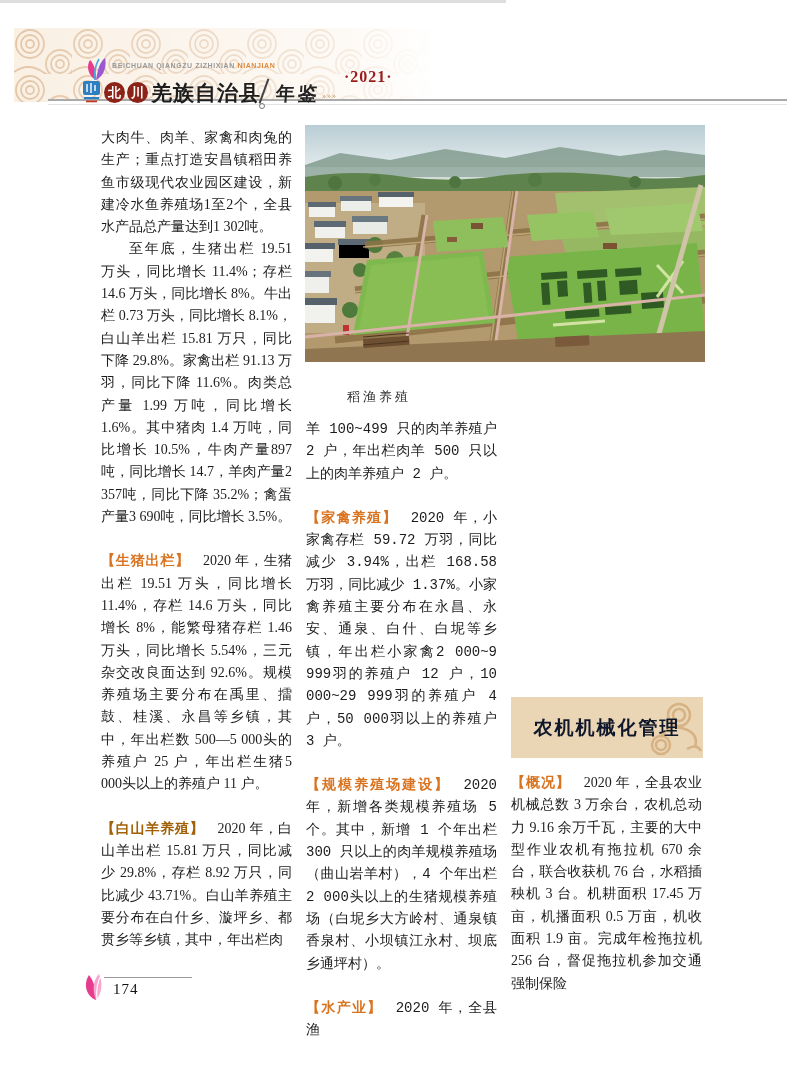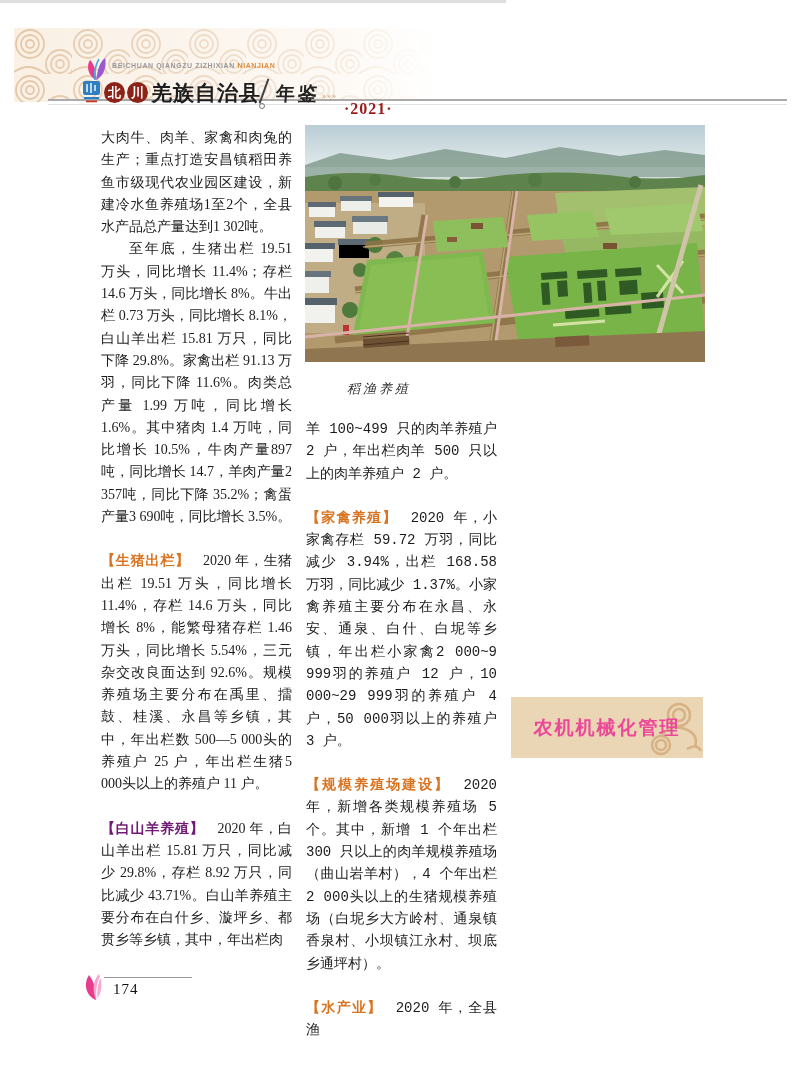--- a/index.html
+++ b/index.html
@@ -20,41 +20,41 @@
   .badge.b1{left:104px;}
   .badge.b2{left:127px;}
   .main-title{position:absolute;left:151px;top:79px;font-size:21px;font-weight:900;
               letter-spacing:1px;color:#1d1d1d;white-space:nowrap;}
   .hdr-slash{position:absolute;left:263px;top:78px;width:1.5px;height:26px;background:#444;
              transform:rotate(20deg);}
   .hdr-dot{position:absolute;left:259px;top:103px;width:4px;height:4px;border:1px solid #777;border-radius:50%;}
   .script-title{position:absolute;left:276px;top:81px;font-size:19px;font-weight:bold;
                 letter-spacing:3px;color:#222;transform:skewX(-4deg);}
   .hdr-arrows{position:absolute;left:322px;top:91px;font-size:8px;color:#c89a6a;letter-spacing:1px;}
-  .hdr-year{position:absolute;left:344px;top:100px;font-size:16px;font-weight:bold;letter-spacing:1px;}
+  .hdr-year{position:absolute;left:344px;top:68px;font-size:16px;font-weight:bold;letter-spacing:1px;}
   
   .photo{position:absolute;left:305px;top:125px;width:400px;height:237px;overflow:hidden;}
-  .caption{position:absolute;left:347px;top:380px;font-size:13px;letter-spacing:3px;color:#2e2e2e;
-           font-style:italic;}
+  .caption{position:absolute;left:347px;top:388px;font-size:13px;letter-spacing:3px;color:#2e2e2e;
+           }
   
   .col{position:absolute;width:191px;font-size:14px;line-height:22.3px;text-align:justify;}
   #col1{left:101px;top:127px;}
   #col2{left:306px;top:418px;font-family:Liberation Mono, monospace;}
   #col3{left:511px;top:406px;}
   .col p{margin:0;}
   .indent{text-indent:2em;}
   .gap{margin-top:22px !important;}
   .tag{font-weight:bold;margin-right:13px;letter-spacing:.5px;}
   .sig{text-align:right;padding-right:6px;}
   
   .sec-box{position:absolute;left:511px;top:697px;width:192px;height:61px;overflow:hidden;}
   .sec-box .bg{position:absolute;inset:0;}
   .sec-box .ttl{position:absolute;left:0;top:0;width:100%;height:100%;display:flex;
                 align-items:center;justify-content:center;font-family:"Liberation Sans",sans-serif;
-                font-weight:bold;font-size:19px;letter-spacing:2px;color:#ec4899;}
+                font-weight:bold;font-size:19px;letter-spacing:2px;color:#0f172a;}
   
   .folio-rule{position:absolute;left:104px;top:977px;width:88px;height:1px;background:#9a9a9a;}
   .folio-logo{position:absolute;left:82px;top:972px;width:24px;height:30px;}
   .folio-num{position:absolute;left:113px;top:981px;font-size:15px;letter-spacing:1px;color:#111;}
 </style>
 </head>
 <body>
 
 <div id="page">
 
@@ -226,21 +226,21 @@
       <rect x="142" y="112" width="10" height="5" fill="#86悦" fill-opacity="0"></rect>
       <rect x="142" y="112" width="10" height="5" fill="#865c3a"></rect>
     </svg>
   </div>
   <div class="caption">稻渔养殖</div>
 
   <div class="col" id="col1">
     <p>大肉牛、肉羊、家禽和肉兔的生产；重点打造安昌镇稻田养鱼市级现代农业园区建设，新建冷水鱼养殖场1至2个，全县水产品总产量达到1 302吨。</p>
     <p class="indent">至年底，生猪出栏 19.51 万头，同比增长 11.4%；存栏 14.6 万头，同比增长 8%。牛出栏 0.73 万头，同比增长 8.1%，白山羊出栏 15.81 万只，同比下降 29.8%。家禽出栏 91.13 万羽，同比下降 11.6%。肉类总产量 1.99 万吨，同比增长 1.6%。其中猪肉 1.4 万吨，同比增长 10.5%，牛肉产量897吨，同比增长 14.7，羊肉产量2 357吨，同比下降 35.2%；禽蛋产量3 690吨，同比增长 3.5%。</p>
     <p class="gap"><span class="tag" style="color:#d9731f">【生猪出栏】</span><span>2020 年，生猪出栏 19.51 万头，同比增长 11.4%，存栏 14.6 万头，同比增长 8%，能繁母猪存栏 1.46 万头，同比增长 5.54%，三元杂交改良面达到 92.6%。规模养殖场主要分布在禹里、擂鼓、桂溪、永昌等乡镇，其中，年出栏数 500—5 000头的养殖户 25 户，年出栏生猪5 000头以上的养殖户 11 户。</span></p>
-    <p class="gap"><span class="tag" style="color:#701a75">【白山羊养殖】</span><span>2020 年，白山羊出栏 15.81 万只，同比减少 29.8%，存栏 8.92 万只，同比减少 43.71%。白山羊养殖主要分布在白什乡、漩坪乡、都贯乡等乡镇，其中，年出栏肉</span></p>
+    <p class="gap"><span class="tag" style="color:#a16207">【白山羊养殖】</span><span>2020 年，白山羊出栏 15.81 万只，同比减少 29.8%，存栏 8.92 万只，同比减少 43.71%。白山羊养殖主要分布在白什乡、漩坪乡、都贯乡等乡镇，其中，年出栏肉</span></p>
   </div>
 
   <div class="col" id="col2">
     <p>羊 100~499 只的肉羊养殖户 2 户，年出栏肉羊 500 只以上的肉羊养殖户 2 户。</p>
     <p class="gap"><span class="tag" style="color:#d9731f">【家禽养殖】</span><span>2020 年，小家禽存栏 59.72 万羽，同比减少 3.94%，出栏 168.58 万羽，同比减少 1.37%。小家禽养殖主要分布在永昌、永安、通泉、白什、白坭等乡镇，年出栏小家禽2 000~9 999羽的养殖户 12 户，10 000~29 999羽的养殖户 4 户，50 000羽以上的养殖户 3 户。</span></p>
     <p class="gap"><span class="tag" style="color:#d9731f">【规模养殖场建设】</span><span>2020 年，新增各类规模养殖场 5 个。其中，新增 1 个年出栏 300 只以上的肉羊规模养殖场（曲山岩羊村），4 个年出栏2 000头以上的生猪规模养殖场（白坭乡大方岭村、通泉镇香泉村、小坝镇江永村、坝底乡通坪村）。</span></p>
     <p class="gap"><span class="tag" style="color:#d9731f">【水产业】</span><span>2020 年，全县渔</span></p>
   </div>
 
 
@@ -252,20 +252,23 @@
           <circle cx="168" cy="18" r="11"></circle>
         <path d="M150,40 q8,-14 24,-8 q14,5 10,18"></path>
         <circle cx="150" cy="48" r="5"></circle>
           <circle cx="150" cy="48" r="9"></circle>
         <path d="M176,52 q10,-6 14,2"></path>
       </g>
     </svg>
     <div class="ttl">农机机械化管理</div>
   </div>
 
+  <div class="col" style="top:772px;left:511px;position:absolute">
+    <p><span class="tag" style="color:#d9731f">【概况】</span><span>2020 年，全县农业机械总数 3 万余台，农机总动力 9.16 余万千瓦，主要的大中型作业农机有拖拉机 670 余台，联合收获机 76 台，水稻插秧机 3 台。机耕面积 17.45 万亩，机播面积 0.5 万亩，机收面积 1.9 亩。完成年检拖拉机 256 台，督促拖拉机参加交通强制保险</span></p>
+  </div>
 
   <div class="folio-logo">
     <svg width="24" height="30" viewBox="0 0 24 30">
       <path d="M14 28 C4 24 1 12 7 3 C12 9 14 18 14 28Z" fill="#e73b8e"></path>
       <path d="M14 28 C10 18 11 8 17 2 C21 10 20 22 14 28Z" fill="#f7a8cf"></path>
       <path d="M15 28 C14 18 16 8 20 2" stroke="#fff" stroke-width="1.2" fill="none"></path>
     </svg>
   </div>
   <div class="folio-rule"></div>
   <div class="folio-num">174</div>

